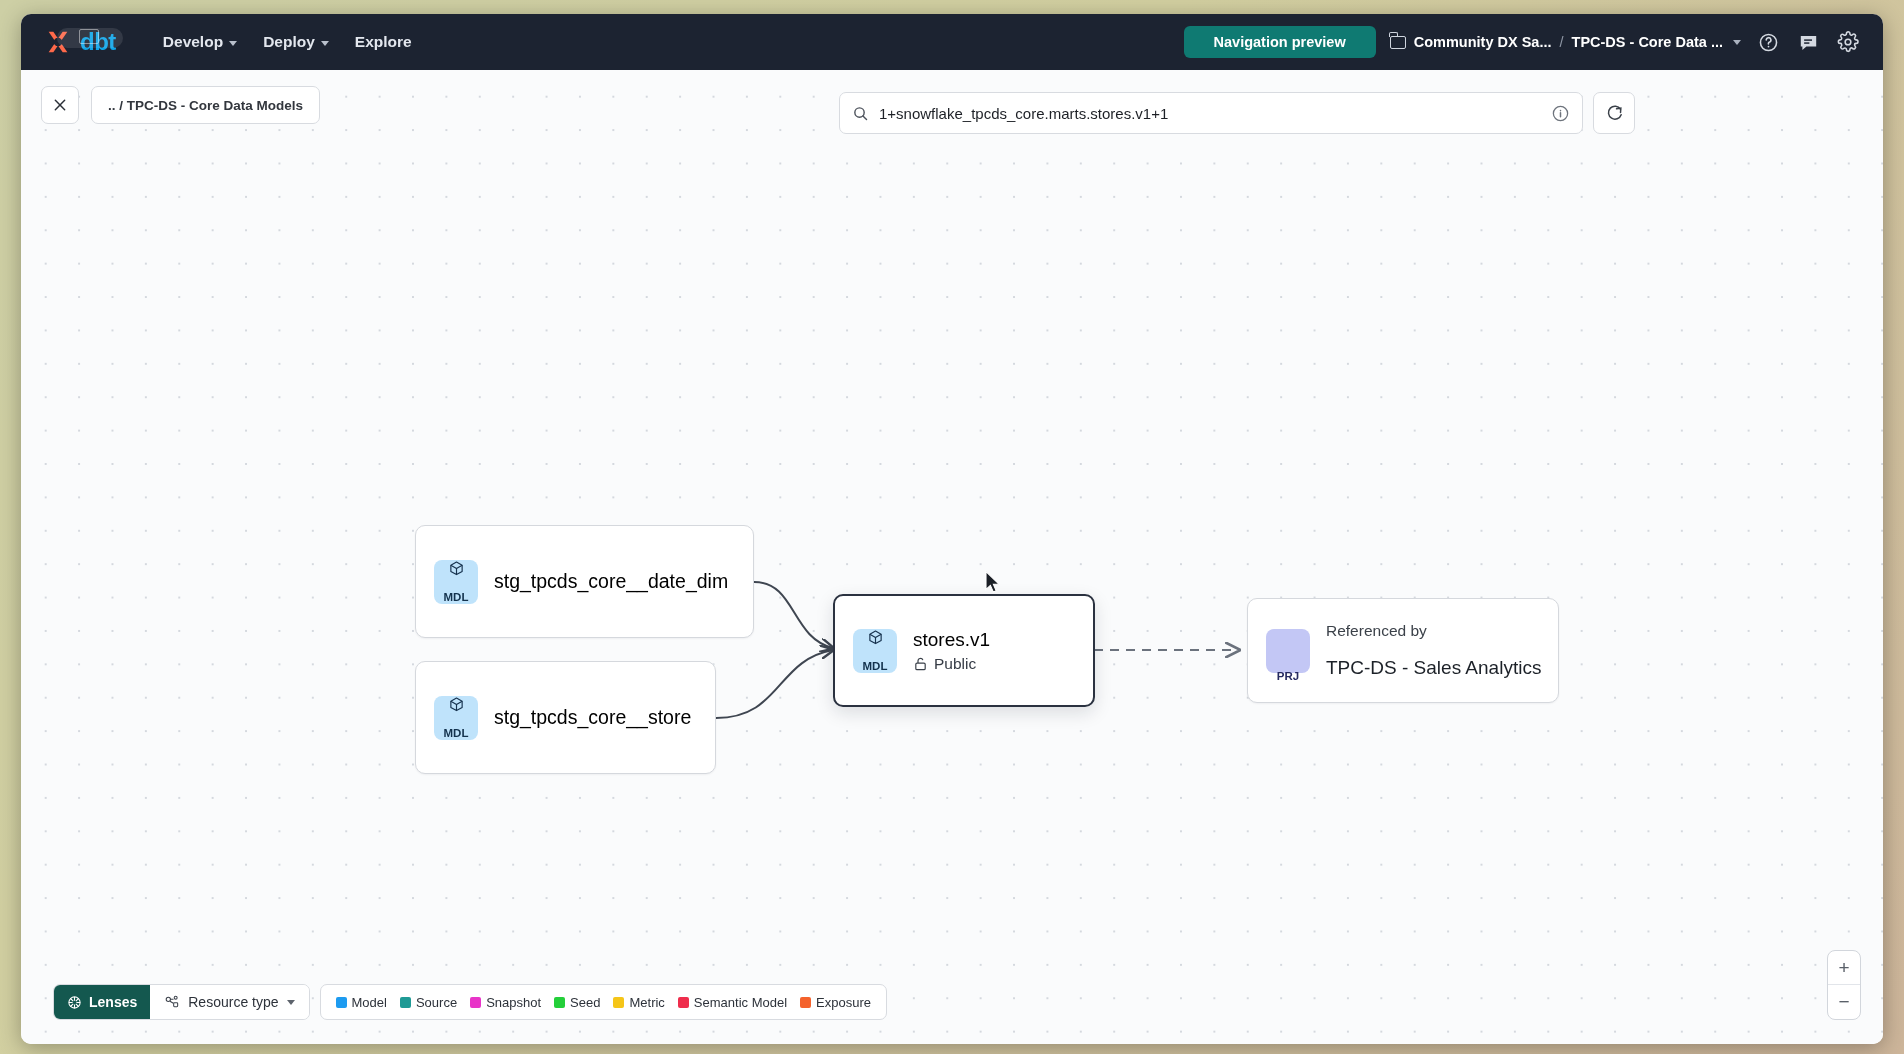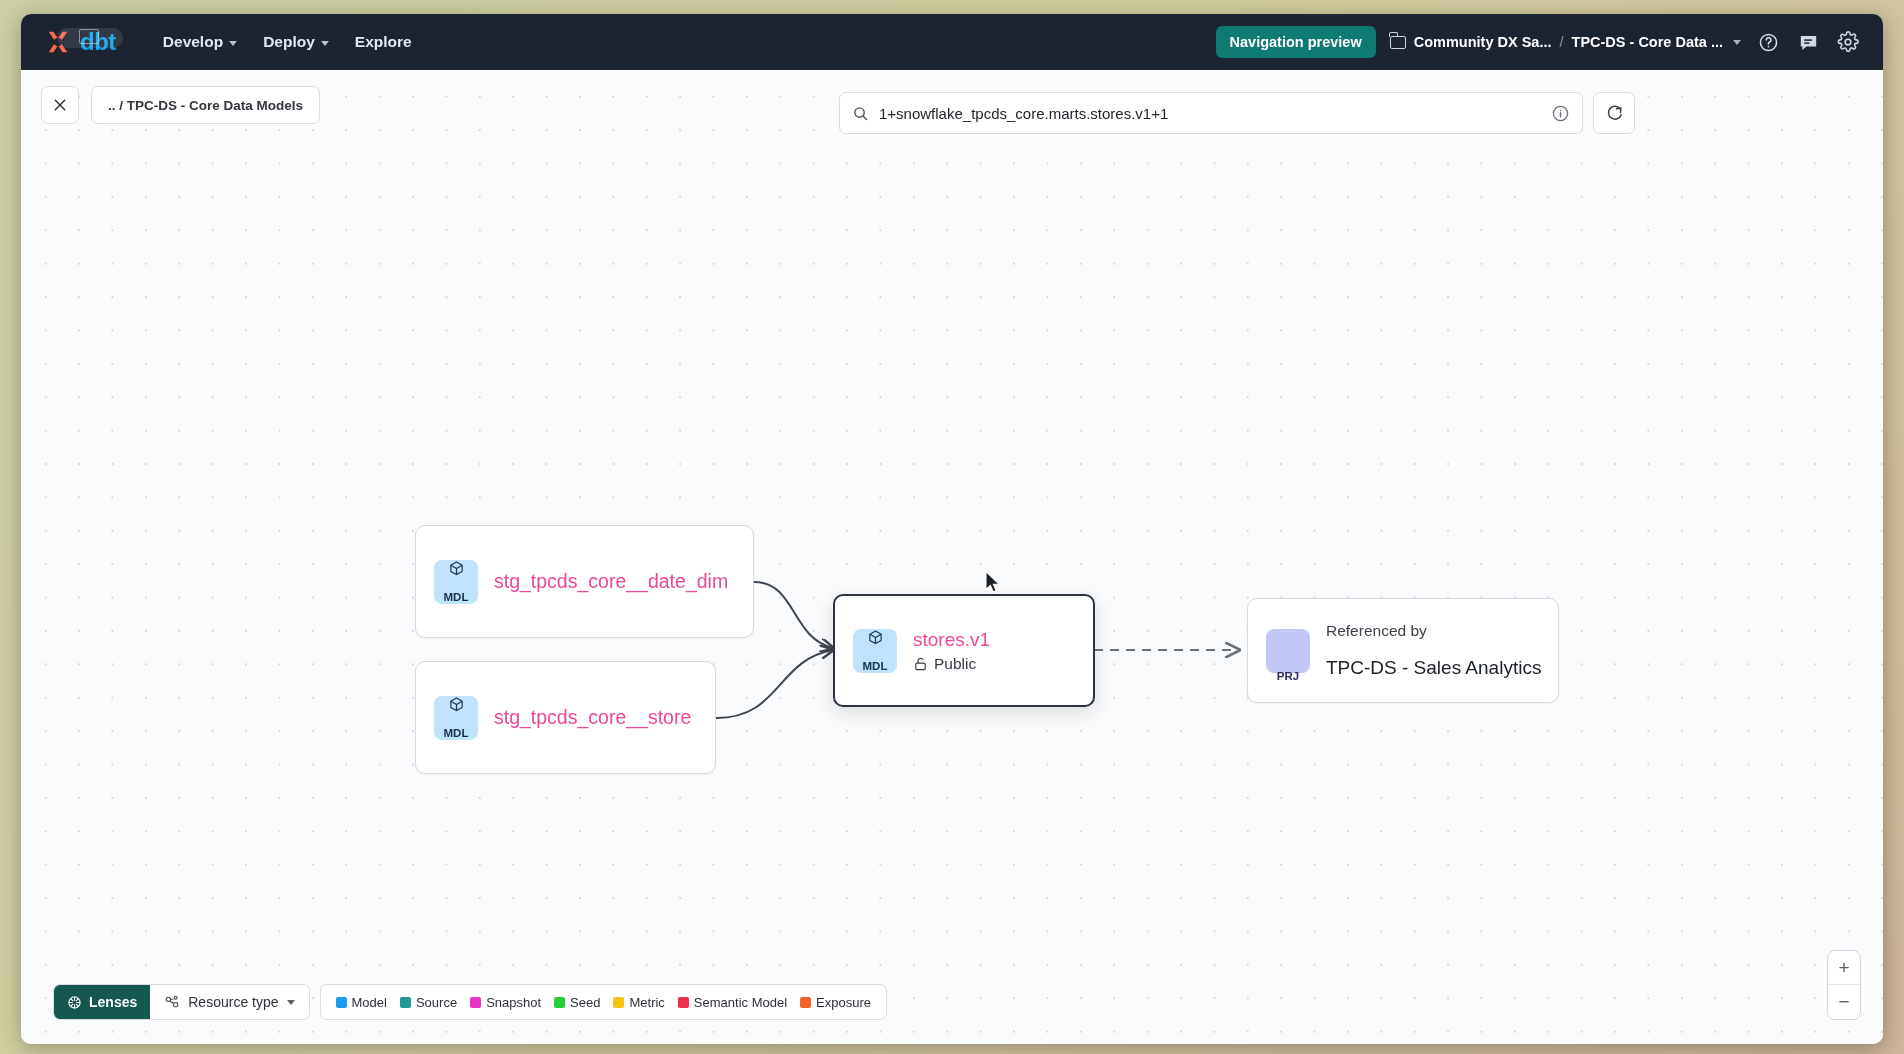--- a/index.html
+++ b/index.html
@@ -56,21 +56,21 @@
   .nav-item {
     color: #e3e7ee; font-size: 15.5px; font-weight: 600;
     padding: 7px 13px; border-radius: 6px; cursor: pointer;
     display: flex; align-items: center; gap: 6px; white-space: nowrap;
   }
   .caret { width:0;height:0;border-left:4.5px solid transparent;border-right:4.5px solid transparent;border-top:5px solid #b9c0cc; display:inline-block; margin-top:2px;}
   #topnav-right { margin-left:auto; display:flex; align-items:center; gap:14px; }
   #nav-preview-badge {
     background: #0f7a72; color:#fff;
     font-size: 14.5px; font-weight: 700;
-    padding: 8px 14px; border-radius: 6px; cursor: pointer;
+    padding: 8px 30px; border-radius: 6px; cursor: pointer;
     white-space: nowrap;
   }
   #breadcrumb { display:flex; align-items:center; gap:8px; color:#fff; font-size:14.5px; font-weight:700; }
   #breadcrumb .folder-ic { display:inline-block; width:16px;height:13px;border:1.6px solid #cfd5df;border-radius:2px; position:relative; }
   #breadcrumb .folder-ic:before { content:''; position:absolute; left:-1.6px; top:-5px; width:7px; height:4px; border:1.6px solid #cfd5df; border-bottom:none; border-radius:2px 2px 0 0; }
   #breadcrumb .sep { color:#8f97a5; font-weight:500; }
   #breadcrumb .crumb { cursor:pointer; white-space:nowrap; }
   #breadcrumb .bcaret { width:0;height:0;border-left:4.5px solid transparent;border-right:4.5px solid transparent;border-top:5px solid #aab2bf; margin-left:2px; }
   .icon-btn { width:26px;height:26px; display:flex;align-items:center;justify-content:center; cursor:pointer; border-radius:5px; }
 
@@ -129,21 +129,21 @@
   }
   .badge {
     width: 44px; height: 44px; border-radius: 8px;
     display:flex; flex-direction:column; align-items:center; justify-content:center;
     gap: 0px; flex: none;
   }
   .badge .bicon { display:block; }
   .badge .btxt { font-size: 11.5px; font-weight: 700; line-height: 1; margin-top:16px; }
   .badge.mdl { background:#bfe3fb; color:#13324d; }
   .badge.prj { background:#c3c7f5; color:#262a61;gap:37px; }
-  .node-label { font-size: 19.5px; color:#ec4899; white-space: nowrap; }
+  .node-label { font-size: 19.5px; color:#000000; white-space: nowrap; }
   .node-sub {
     display:flex; align-items:center; gap:6px;
     font-size: 15.5px; color:#353b45; margin-top: 4px;
   }
   .node-title-sm { font-size: 15.5px; color:#3b4149; }
   .node-title-lg { font-size: 19px; color:#1c2128; white-space:nowrap; margin-top:17px; }
 
   
   #bottombar {
     position:absolute; left: 32px; bottom: 24px;

